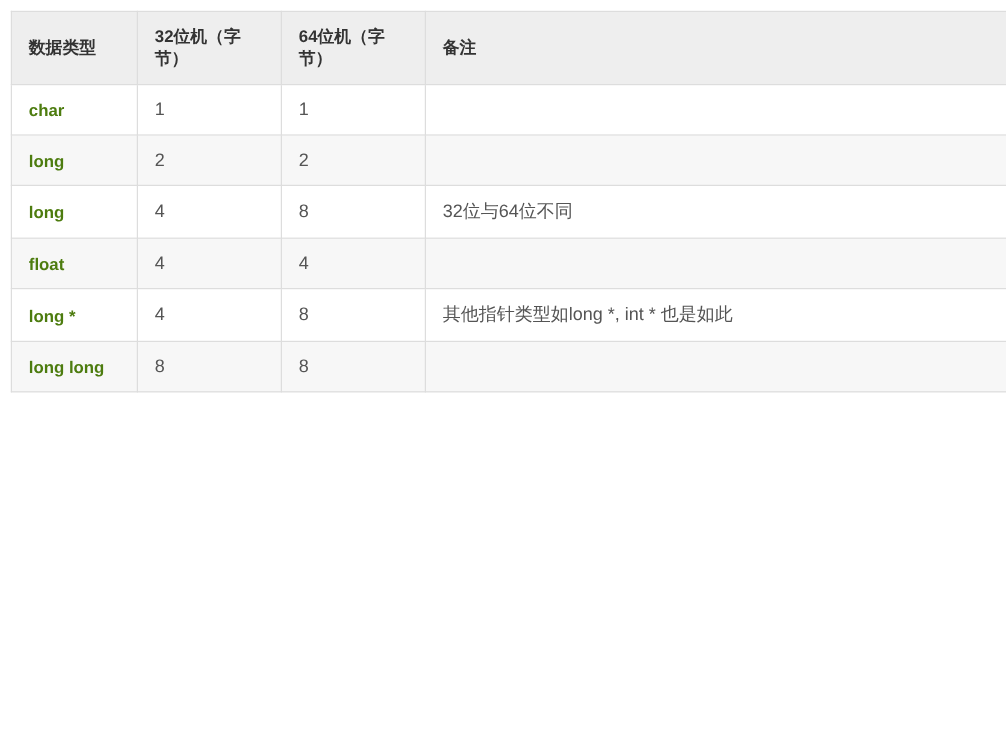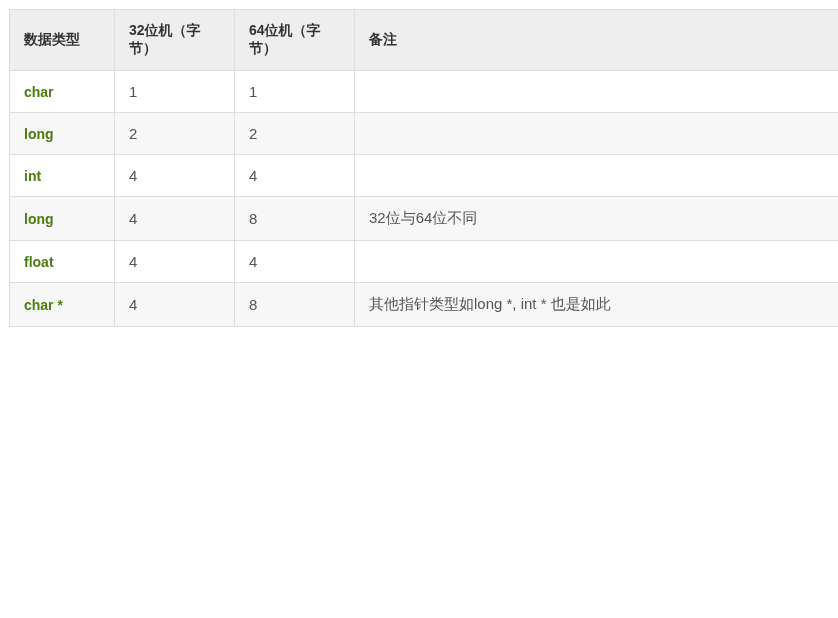--- a/index.html
+++ b/index.html
@@ -86,37 +86,37 @@
       <td>1</td>
       <td></td>
     </tr>
     <tr>
       <td class="type-cell">long</td>
       <td>2</td>
       <td>2</td>
       <td></td>
     </tr>
     <tr>
-      <td class="type-cell">int</td>
-      <td>4</td>
-      <td>4</td>
-      <td></td>
-    </tr>
-    <tr>
       <td class="type-cell">long</td>
       <td>4</td>
       <td>8</td>
       <td>32位与64位不同</td>
     </tr>
     <tr>
       <td class="type-cell">float</td>
       <td>4</td>
       <td>4</td>
       <td></td>
     </tr>
     <tr>
-      <td class="type-cell">char *</td>
+      <td class="type-cell">long *</td>
       <td>4</td>
       <td>8</td>
       <td>其他指针类型如long *, int * 也是如此</td>
+    </tr>
+    <tr>
+      <td class="type-cell">long long</td>
+      <td>8</td>
+      <td>8</td>
+      <td></td>
     </tr>
   </tbody>
 </table>
 
 </body></html>

